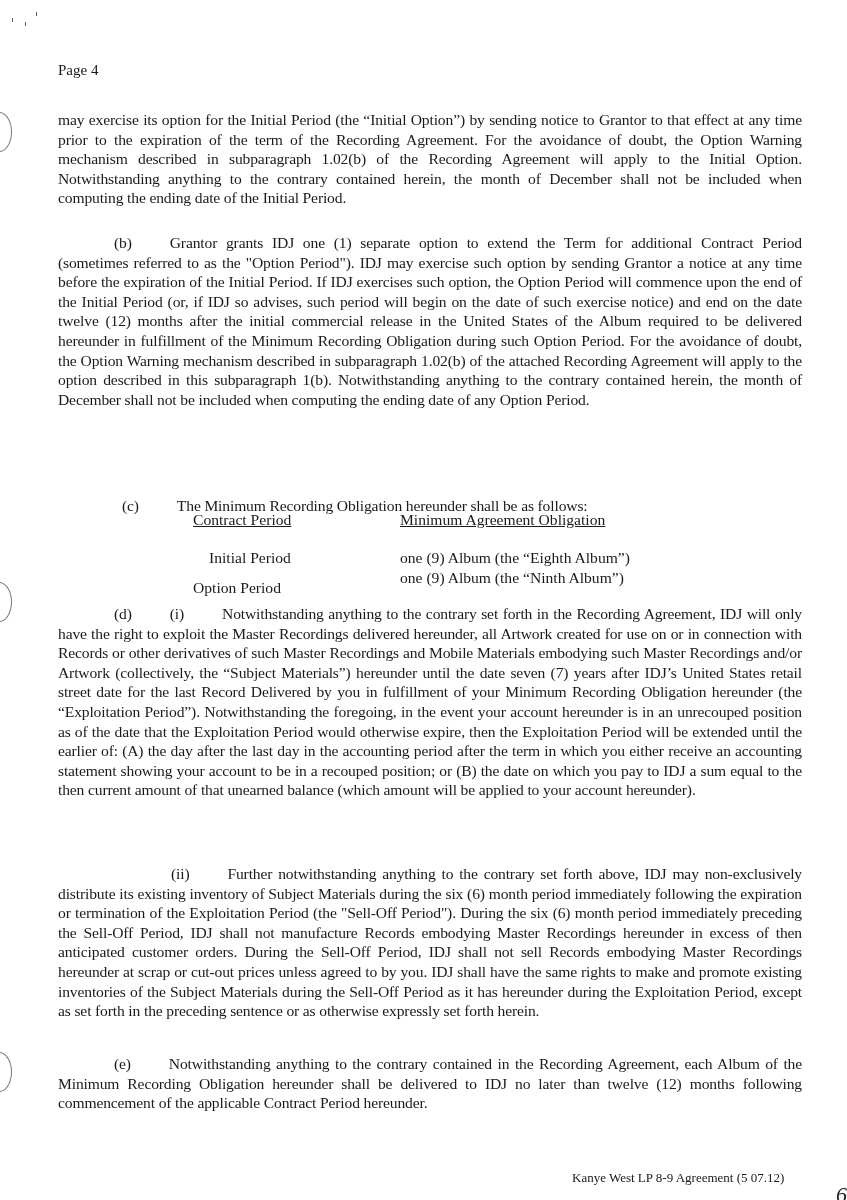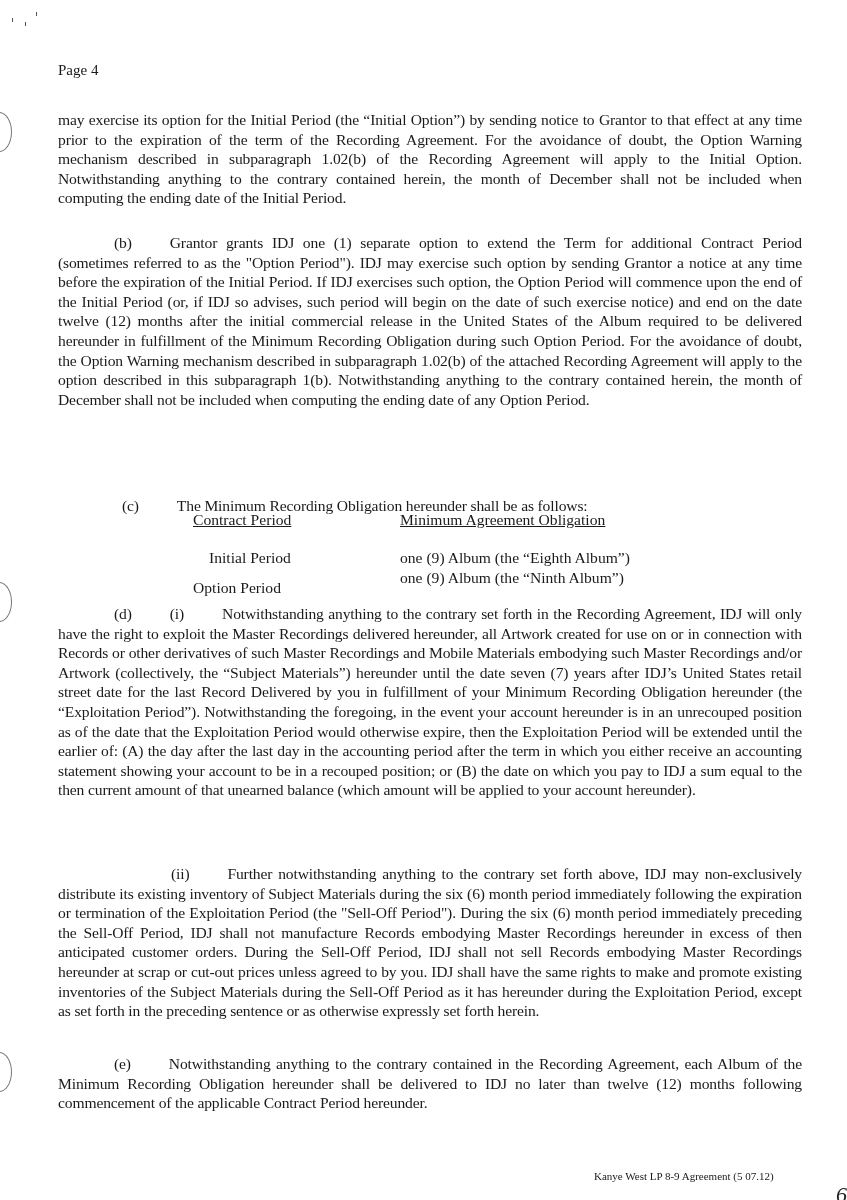--- a/index.html
+++ b/index.html
@@ -12,21 +12,21 @@
     .page-label { position: absolute; left: 58px; top: 62px; font-size: 15px; }
     .para {
       position: absolute; left: 58px; width: 744px; font-size: 15.6px; line-height: 19.6px;
       text-align: justify; letter-spacing: -0.15px;
     }
     .indent { display: inline-block; }
     .ul-hand { text-decoration-thickness: 1.5px; text-underline-offset: 3px; }
     .table-mro { position: absolute; left: 193px; top: 510px; font-size: 15.6px; line-height: 20px; }
     .table-mro .hdr { position: absolute; top: 0; white-space: nowrap; text-decoration: underline; }
     .table-mro .cell { position: absolute; white-space: nowrap; }
-    .footer { position: absolute; left: 572px; top: 1170px; font-size: 11px; margin-left: 22px; }
+    .footer { position: absolute; left: 572px; top: 1170px; font-size: 13px; }
     .punch {
       position: absolute; left: -14px; width: 24px; height: 38px; border: 1px solid #777;
       border-radius: 50%; border-left-color: transparent;
     }
     .scrawl { position: absolute; left: 836px; top: 1182px; font-size: 22px; font-style: italic; color: #222; }
   </style>
 </head>
 <body>
 
 <div class="page">

